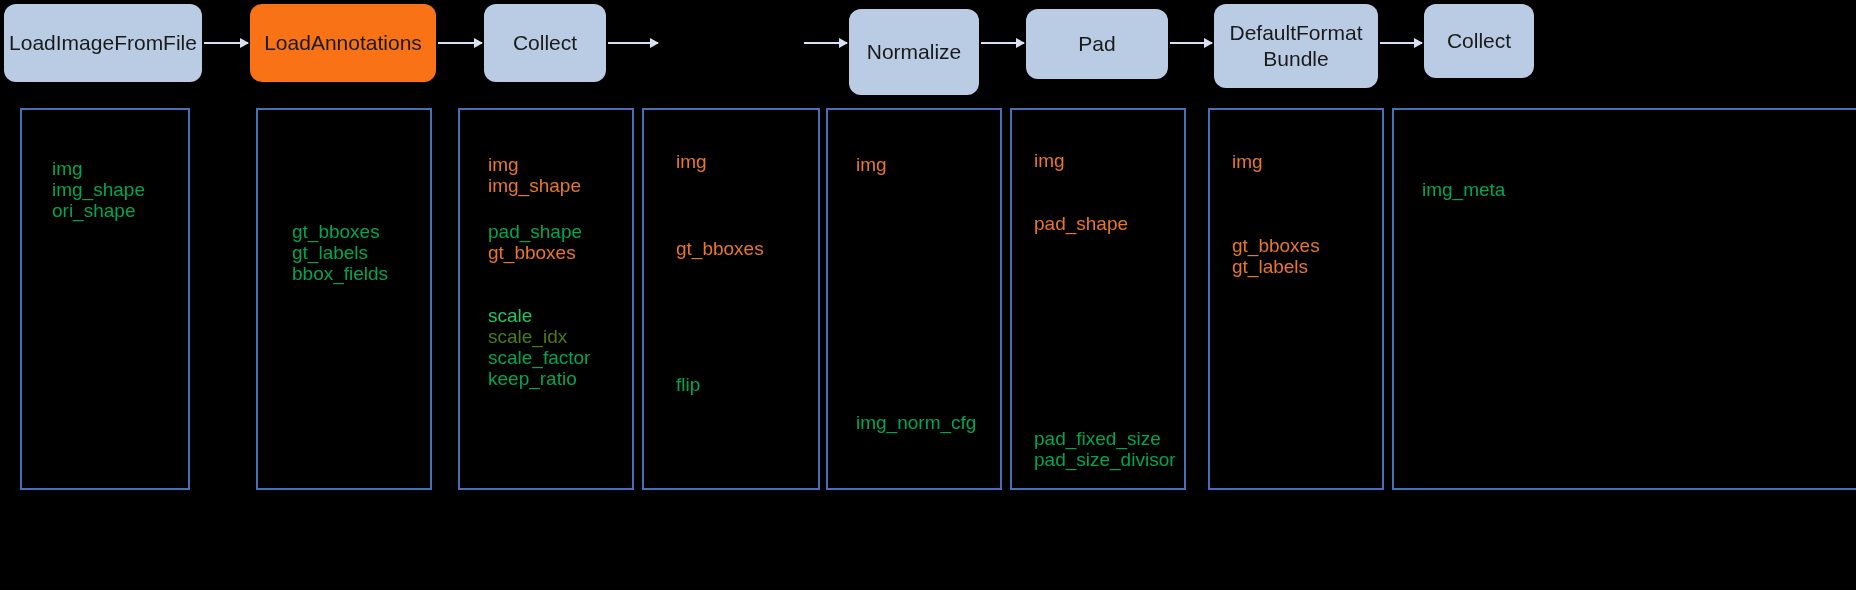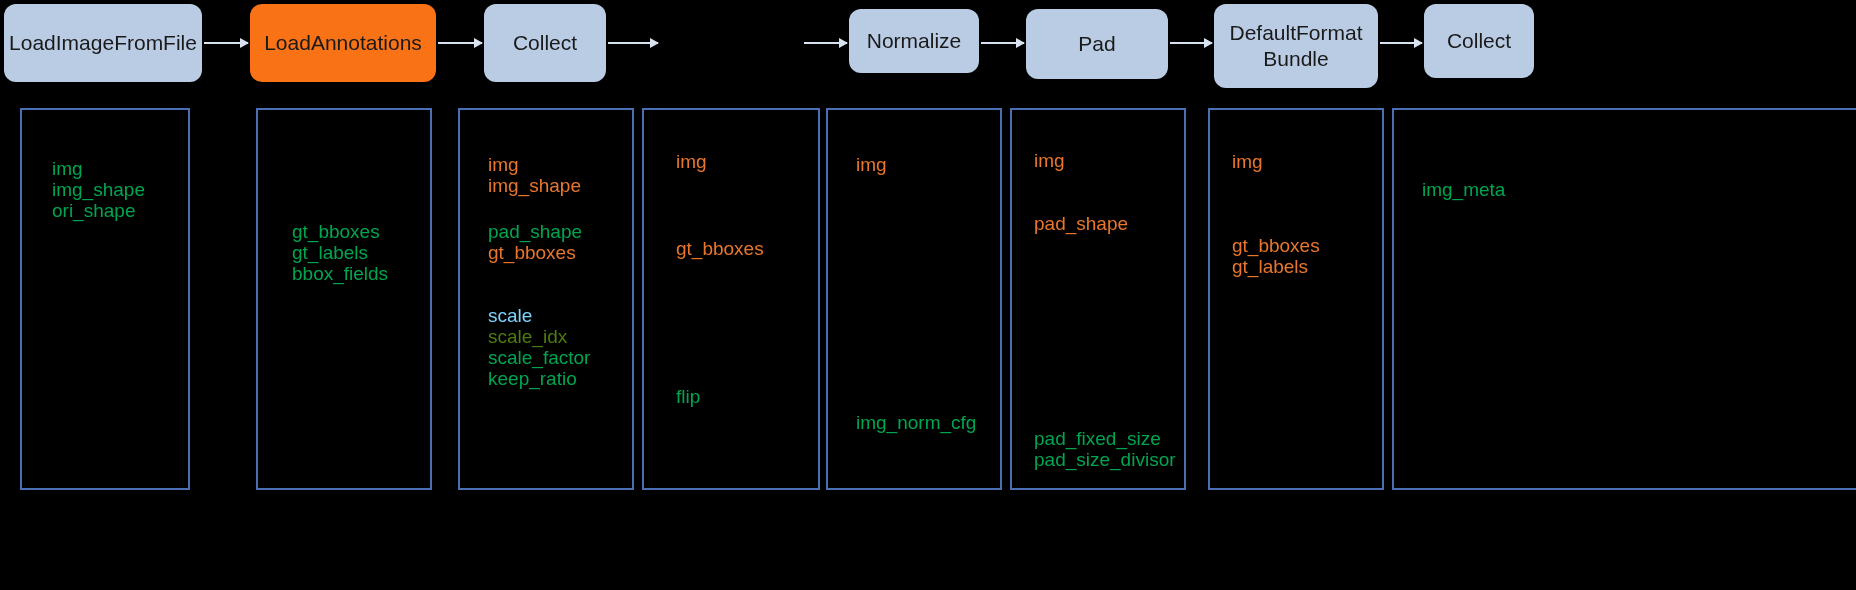--- a/index.html
+++ b/index.html
@@ -93,21 +93,21 @@
 <div id="pipeline-row">
     <div class="stage-box" style="left: 4px; top: 4px; width: 198px; height: 78px; background: rgb(185, 204, 228);">
       <span>LoadImageFromFile</span>
     </div>
     <div class="stage-box" style="left: 250px; top: 4px; width: 186px; height: 78px; background: #f97316;">
       <span>LoadAnnotations</span>
     </div>
     <div class="stage-box" style="left: 484px; top: 4px; width: 122px; height: 78px; background: rgb(185, 204, 228);">
       <span>Collect</span>
     </div>
-    <div class="stage-box" style="left: 849px; top: 9px; width: 130px; height: 64px; background: rgb(185, 204, 228);">
+    <div class="stage-box" style="left: 849px; top: 9px; width: 130px; height: 86px; background: rgb(185, 204, 228);">
       <span>Normalize</span>
     </div>
     <div class="stage-box" style="left: 1026px; top: 9px; width: 142px; height: 70px; background: rgb(185, 204, 228);">
       <span>Pad</span>
     </div>
     <div class="stage-box" style="left: 1214px; top: 4px; width: 164px; height: 84px; background: rgb(185, 204, 228);">
       <span>DefaultFormat Bundle</span>
     </div>
     <div class="stage-box" style="left: 1424px; top: 4px; width: 110px; height: 74px; background: rgb(185, 204, 228);">
       <span>Collect</span>
@@ -134,31 +134,31 @@
         <div class="field-item f-new" style="left: 34px; top: 132px; color: rgb(0, 165, 80);">gt_labels</div>
         <div class="field-item f-new" style="left: 34px; top: 153px; color: rgb(0, 165, 80);">bbox_fields</div>
       </div>
     </div>
     <div class="field-panel" style="left: 458px; width: 176px; border-color: rgb(74, 111, 181);">
       <div class="field-list">
         <div class="field-item f-mod" style="left: 28px; top: 44px; color: rgb(232, 118, 44);">img</div>
         <div class="field-item f-mod" style="left: 28px; top: 65px; color: rgb(232, 118, 44);">img_shape</div>
         <div class="field-item f-new" style="left: 28px; top: 111px; color: rgb(0, 165, 80);">pad_shape</div>
         <div class="field-item f-mod" style="left: 28px; top: 132px; color: rgb(232, 118, 44);">gt_bboxes</div>
-        <div class="field-item f-new" style="left: 28px; top: 195px; color: #7dd3fc;">scale</div>
+        <div class="field-item f-new" style="left: 28px; top: 195px; color: #22c55e;">scale</div>
         <div class="field-item f-new" style="left: 28px; top: 216px; color: #4d7c0f;">scale_idx</div>
         <div class="field-item f-new" style="left: 28px; top: 237px; color: rgb(0, 165, 80);">scale_factor</div>
         <div class="field-item f-new" style="left: 28px; top: 258px; color: rgb(0, 165, 80);">keep_ratio</div>
       </div>
     </div>
     <div class="field-panel" style="left: 642px; width: 178px; border-color: rgb(74, 111, 181);">
       <div class="field-list">
         <div class="field-item f-mod" style="left: 32px; top: 41px; color: rgb(232, 118, 44);">img</div>
         <div class="field-item f-mod" style="left: 32px; top: 128px; color: rgb(232, 118, 44);">gt_bboxes</div>
-        <div class="field-item f-new" style="left: 32px; top: 276px; color: rgb(0, 165, 80);">flip</div>
+        <div class="field-item f-new" style="left: 32px; top: 264px; color: rgb(0, 165, 80);">flip</div>
       </div>
     </div>
     <div class="field-panel" style="left: 826px; width: 176px; border-color: rgb(74, 111, 181);">
       <div class="field-list">
         <div class="field-item f-mod" style="left: 28px; top: 44px; color: rgb(232, 118, 44);">img</div>
         <div class="field-item f-new" style="left: 28px; top: 302px; color: rgb(0, 165, 80);">img_norm_cfg</div>
       </div>
     </div>
     <div class="field-panel" style="left: 1010px; width: 176px; border-color: rgb(74, 111, 181);">
       <div class="field-list">

